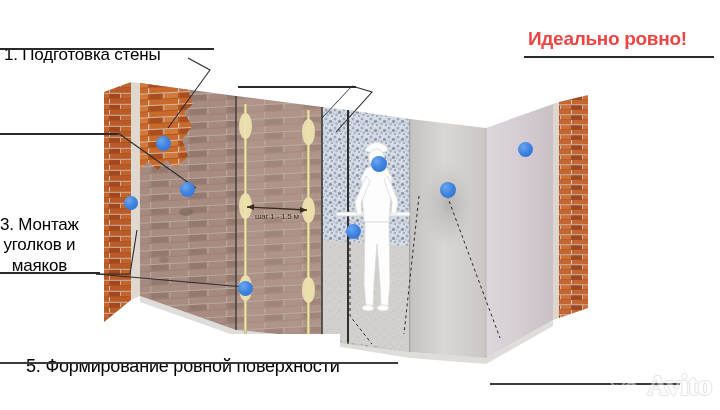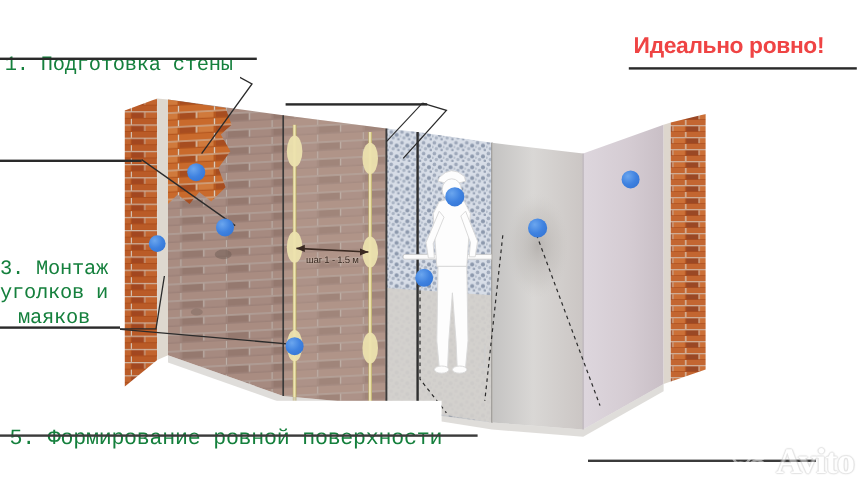--- a/index.html
+++ b/index.html
@@ -26,27 +26,26 @@
   #wall-assembly {
     position: absolute;
     left: 0; top: 0; width: 720px; height: 410px;
     pointer-events: none;
   }
 
   
   .label-box {
     position: absolute;
     background: #ffffff;
-    color: #15803d;
+    color: #000000;
     font-size: 17px;
     line-height: 1.22;
     letter-spacing: -0.2px;
     white-space: pre-line;
     z-index: 40;
-    font-family: Liberation Mono, monospace;
   }
   .label-underline {
     position: absolute;
     background: #2a2a2a;
     height: 1.5px;
     z-index: 41;
   }
 
   
   .dot {
@@ -318,21 +317,21 @@
 
   <div class="label-box" style="left:0px; top:192px; padding:2px 10px 2px 0; background:#fff;text-align:center;">
     <span>3. Монтаж
 уголков и
 маяков</span>
   </div>
   <div class="label-underline" style="left:0px; top:272px; width:100px;"></div>
 
   <div class="label-underline" style="left:238px; top:86px; width:118px;"></div>
 
-  <div class="label-box" style="left:8px; top:334px; font-size:18px;">
+  <div class="label-box" style="left:26px; top:334px; font-size:18px;">
     <span>5. Формирование ровной поверхности</span>
   </div>
   <div class="caption-rule" style="left:0px; top:362px; width:398px;"></div>
 
   <div class="caption-rule" style="left:490px; top:383px; width:190px; height:1.5px;"></div>
 
   <div id="ideal-callout" style="left:528px; top:28px;">
     <span>Идеально ровно!</span>
   </div>
   <div class="label-underline" style="left:524px; top:56px; width:190px; height:2px;"></div>

